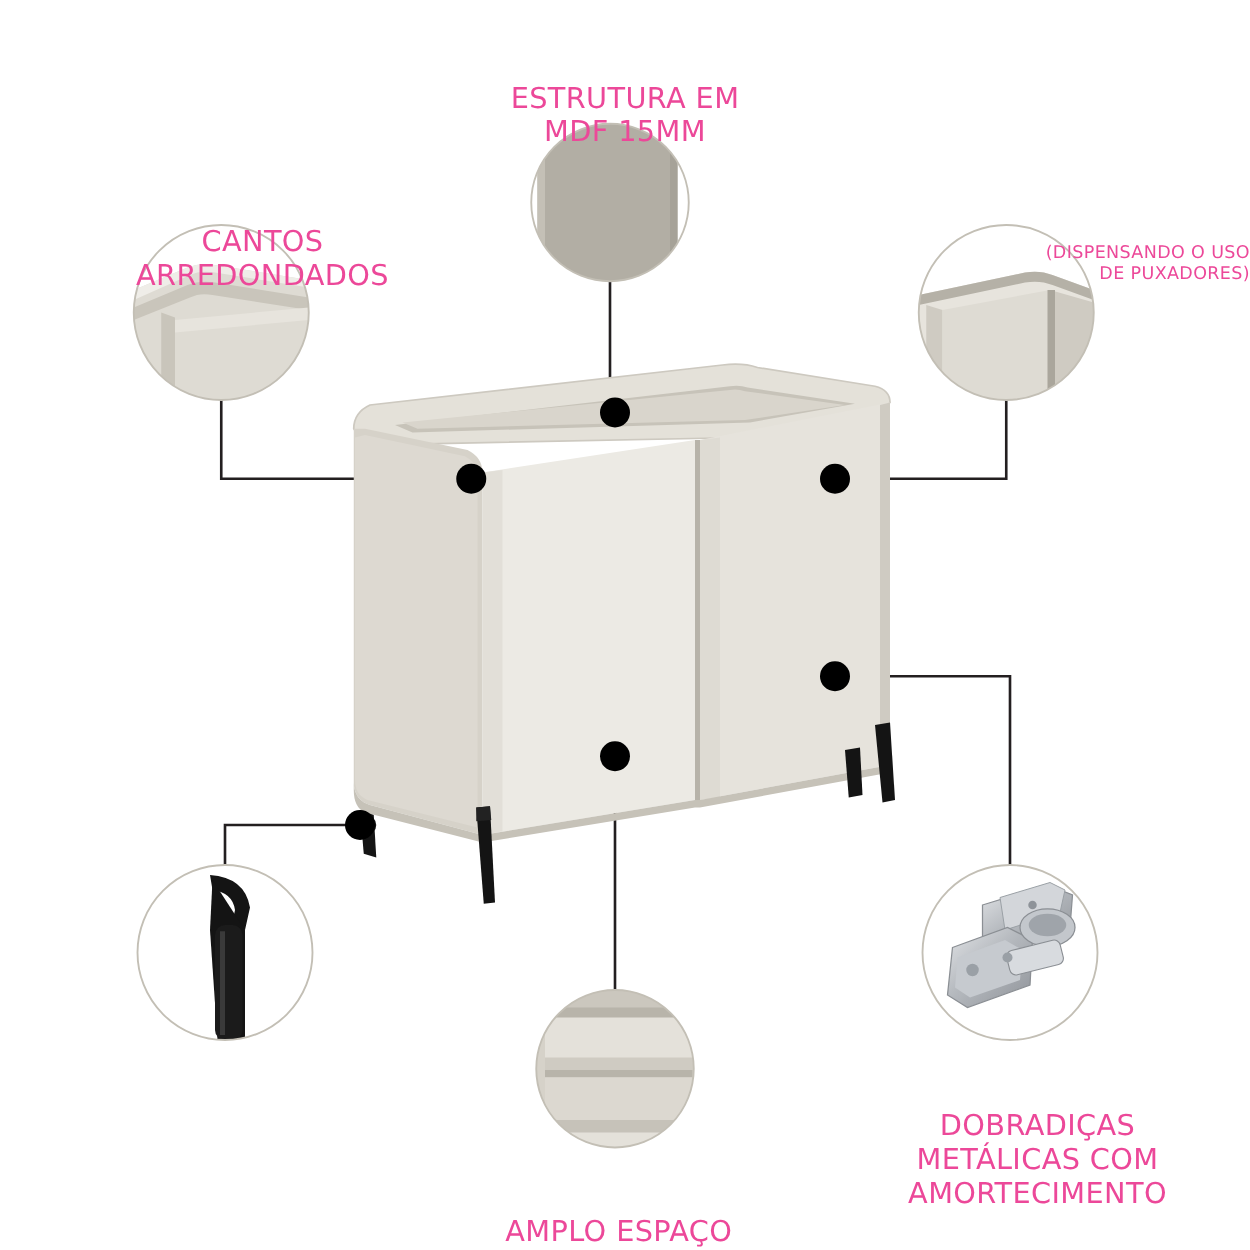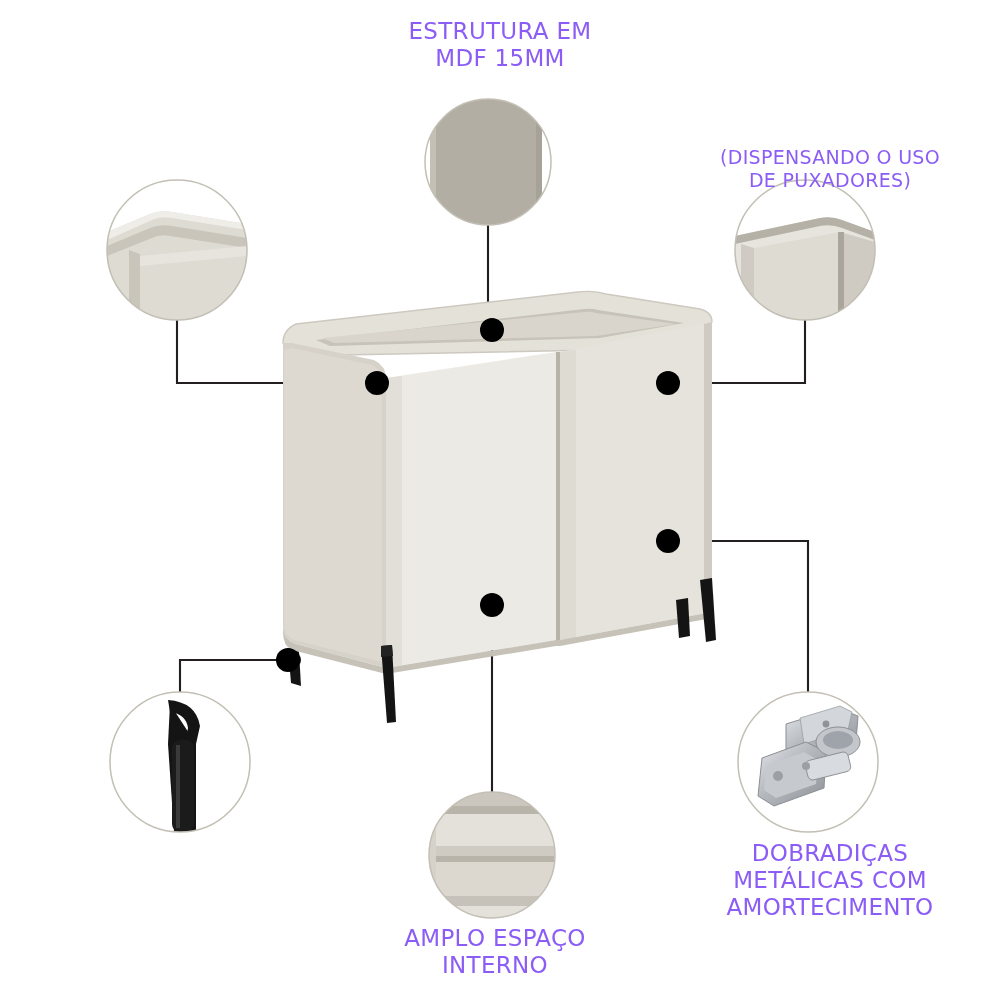--- a/index.html
+++ b/index.html
@@ -22,32 +22,34 @@
   svg.layer {
     position: absolute;
     left: 0;
     top: 0;
     width: 1000px;
     height: 1000px;
   }
   .cap {
     position: absolute;
     text-align: center;
-    color: #8b5cf6;
+    color: #ec4899;
     font-family: "DejaVu Sans", sans-serif;
     letter-spacing: 0.3px;
     line-height: 1.18;
     white-space: pre-line;
+    margin-top: 48px;
   }
   .cap-main {
     font-size: 23px;
   }
   .cap-sub {
-    font-size: 19px;
+    font-size: 14px;
     line-height: 1.2;
+    text-align: right;
   }
   
   #cap-estrutura { left: 330px; top: 18px;  width: 340px; }
   #cap-cantos    { left: 60px;  top: 133px; width: 300px; }
   #cap-portas    { left: 660px; top: 113px; width: 340px; }
   #cap-portas-sub{ left: 660px; top: 146px; width: 340px; }
   #cap-pes       { left: 35px;  top: 840px; width: 320px; }
   #cap-amplo     { left: 345px; top: 925px; width: 300px; }
   #cap-dobr      { left: 660px; top: 840px; width: 340px; }
 </style>
@@ -227,20 +229,22 @@
       <circle cx="668" cy="383" r="12"></circle>
       <circle cx="288" cy="660" r="12"></circle>
       <circle cx="492" cy="605" r="12"></circle>
       <circle cx="668" cy="541" r="12"></circle>
     </g>
   </svg>
 
   <div class="cap cap-main" id="cap-estrutura">ESTRUTURA EM
 MDF 15MM</div>
 
+  <div class="cap cap-main" id="cap-cantos">CANTOS
+ARREDONDADOS</div>
 
 
   <div class="cap cap-sub" id="cap-portas-sub">(DISPENSANDO O USO
 DE PUXADORES)</div>
 
 
   <div class="cap cap-main" id="cap-dobr">DOBRADIÇAS
 METÁLICAS COM
 AMORTECIMENTO</div>
 

